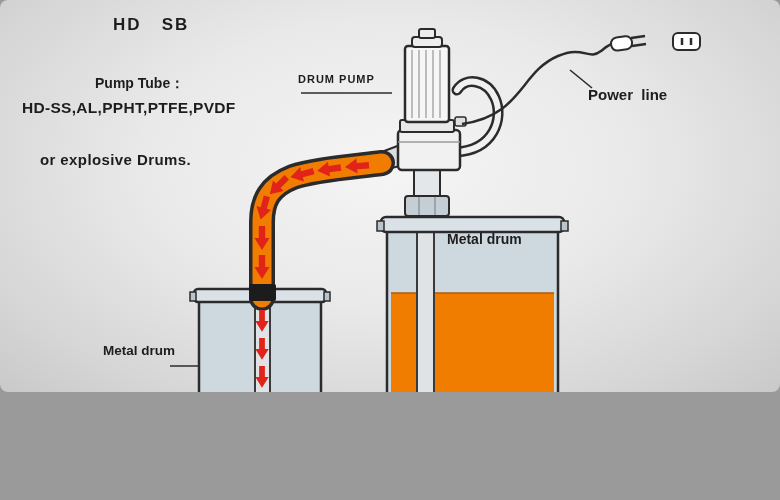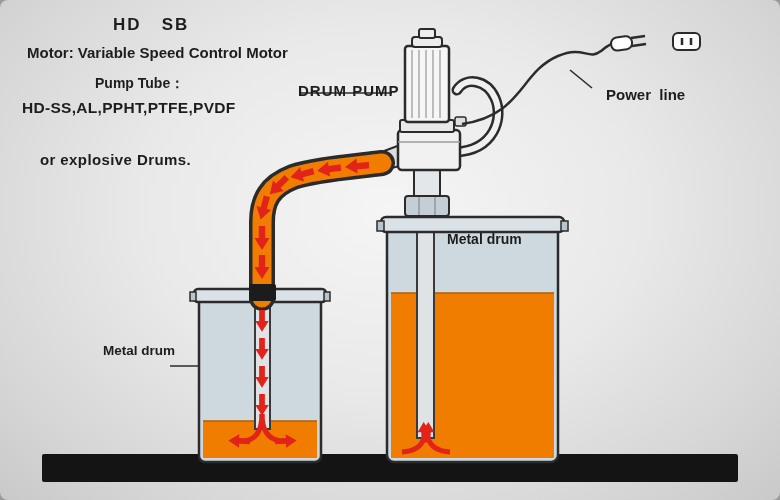--- a/index.html
+++ b/index.html
@@ -4,40 +4,40 @@
 <style>
   * { margin:0; padding:0; box-sizing:border-box; }
   html,body { width:100%; height:100%; }
   body {
     font-family:"Liberation Sans", sans-serif;
     background:#9a9a9a;
     display:flex; align-items:flex-start; justify-content:flex-start;
   }
   .stage {
     position:relative;
-    width:780px; height:500px;
+    width:780px; height:392px;
     background: radial-gradient(ellipse at 50% 42%, #f5f5f5 0%, #e9e9e9 45%, #d6d6d6 80%, #c9c9c9 100%);
     overflow:hidden;
     border-radius:8px;
   }
   .stage svg { position:absolute; left:0; top:0; }
   .label {
     position:absolute;
     font-weight:bold;
     color:#1d1d1d;
     white-space:pre;
     line-height:1.1;
   }
   .lbl-model       { left:113px; top:16px;  font-size:17px;   letter-spacing:2px; }
   .lbl-motor       { left:27px;  top:45px;  font-size:15px; }
   .lbl-tube-title  { left:95px;  top:76px;  font-size:14px; }
   .lbl-tube-mats   { left:22px;  top:99px;  font-size:15.5px; letter-spacing:0.3px; }
   .lbl-explosive   { left:40px;  top:144px; font-size:15px;   letter-spacing:0.4px;margin-top:8px; }
-  .lbl-drum-pump   { left:298px; top:83px;  font-size:15px; letter-spacing:1px; }
-  .lbl-power       { left:588px; top:87px;  font-size:15px;margin-left:18px; }
+  .lbl-drum-pump   { left:298px; top:73px;  font-size:11px; letter-spacing:1px; }
+  .lbl-power       { left:588px; top:87px;  font-size:15px; }
   .lbl-drum-right  { left:447px; top:232px; font-size:14px; }
   .lbl-drum-left   { left:103px; top:344px; font-size:13.5px; }
 </style>
 </head>
 <body>
 
 <div class="stage">
 
   <svg width="780" height="500" viewBox="0 0 780 500">
     <defs>
@@ -156,21 +156,20 @@
     </g>
 
     <g stroke="#2b2b2b" stroke-width="1.6">
       <line x1="301" y1="93" x2="392" y2="93"></line>
       <line x1="592" y1="88" x2="570" y2="70"></line>
       <line x1="170" y1="366" x2="198" y2="366"></line>
     </g>
   </svg>
 
   <div class="label lbl-model">HD   SB</div>
-  <div class="label lbl-motor">Motor: Variable Speed Control Motor</div>
   <div class="label lbl-tube-title">Pump Tube：</div>
   <div class="label lbl-tube-mats">HD-SS,AL,PPHT,PTFE,PVDF</div>
   <div class="label lbl-explosive">or explosive Drums.</div>
   <div class="label lbl-drum-pump">DRUM PUMP</div>
   <div class="label lbl-power">Power  line</div>
   <div class="label lbl-drum-right">Metal drum</div>
   <div class="label lbl-drum-left">Metal drum</div>
 
 </div>
 

